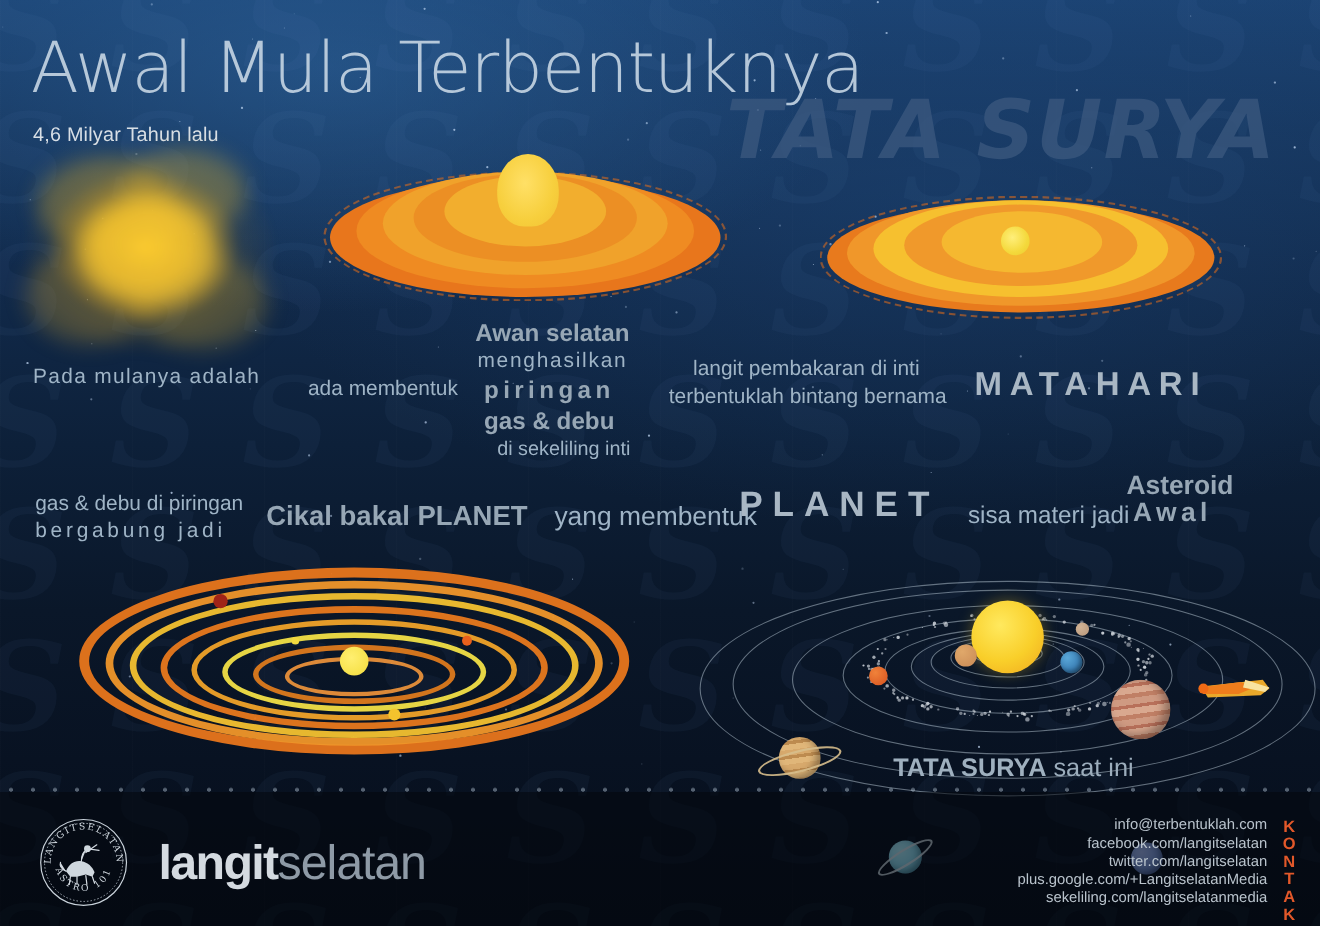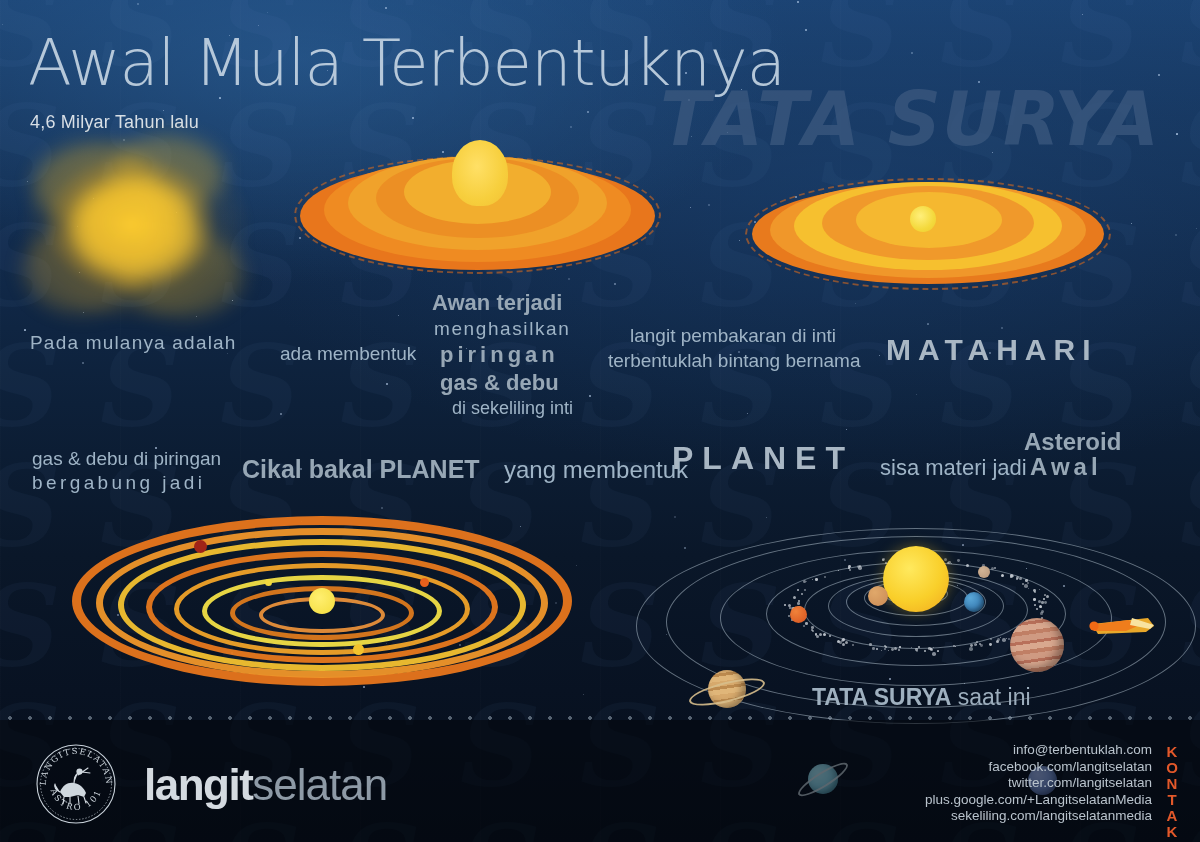--- a/index.html
+++ b/index.html
@@ -403,21 +403,21 @@
     <div class="e1"></div>
       <div class="e2"></div>
       <div class="e3"></div>
     <div class="e4"></div>
       <div class="e5"></div>
       <div class="core"></div>
   </div>
 
   <div class="lbl thin" id="l-pada">Pada mulanya adalah</div>
   <div class="lbl thin" id="l-gangguan">ada membentuk</div>
-  <div class="lbl bold" id="l-awanruntuh">Awan terjadi</div>
+  <div class="lbl bold" id="l-awanruntuh">Awan selatan</div>
   <div class="lbl thin" id="l-menghasilkan">menghasilkan</div>
   <div class="lbl bold" id="l-piringan">piringan</div>
   <div class="lbl bold" id="l-gasdebu">gas &amp; debu</div>
   <div class="lbl thin" id="l-sekeliling">di sekeliling inti</div>
   <div class="lbl thin" id="l-terjadi">langit pembakaran di inti</div>
   <div class="lbl thin" id="l-terbentuklah">terbentuklah bintang bernama</div>
   <div class="lbl thin" id="l-gasdebupir">gas &amp; debu di piringan</div>
 
   <div class="lbl boldl" id="l-matahari">MATAHARI</div>
   <div class="lbl thin" id="l-bergabung">bergabung jadi</div>

